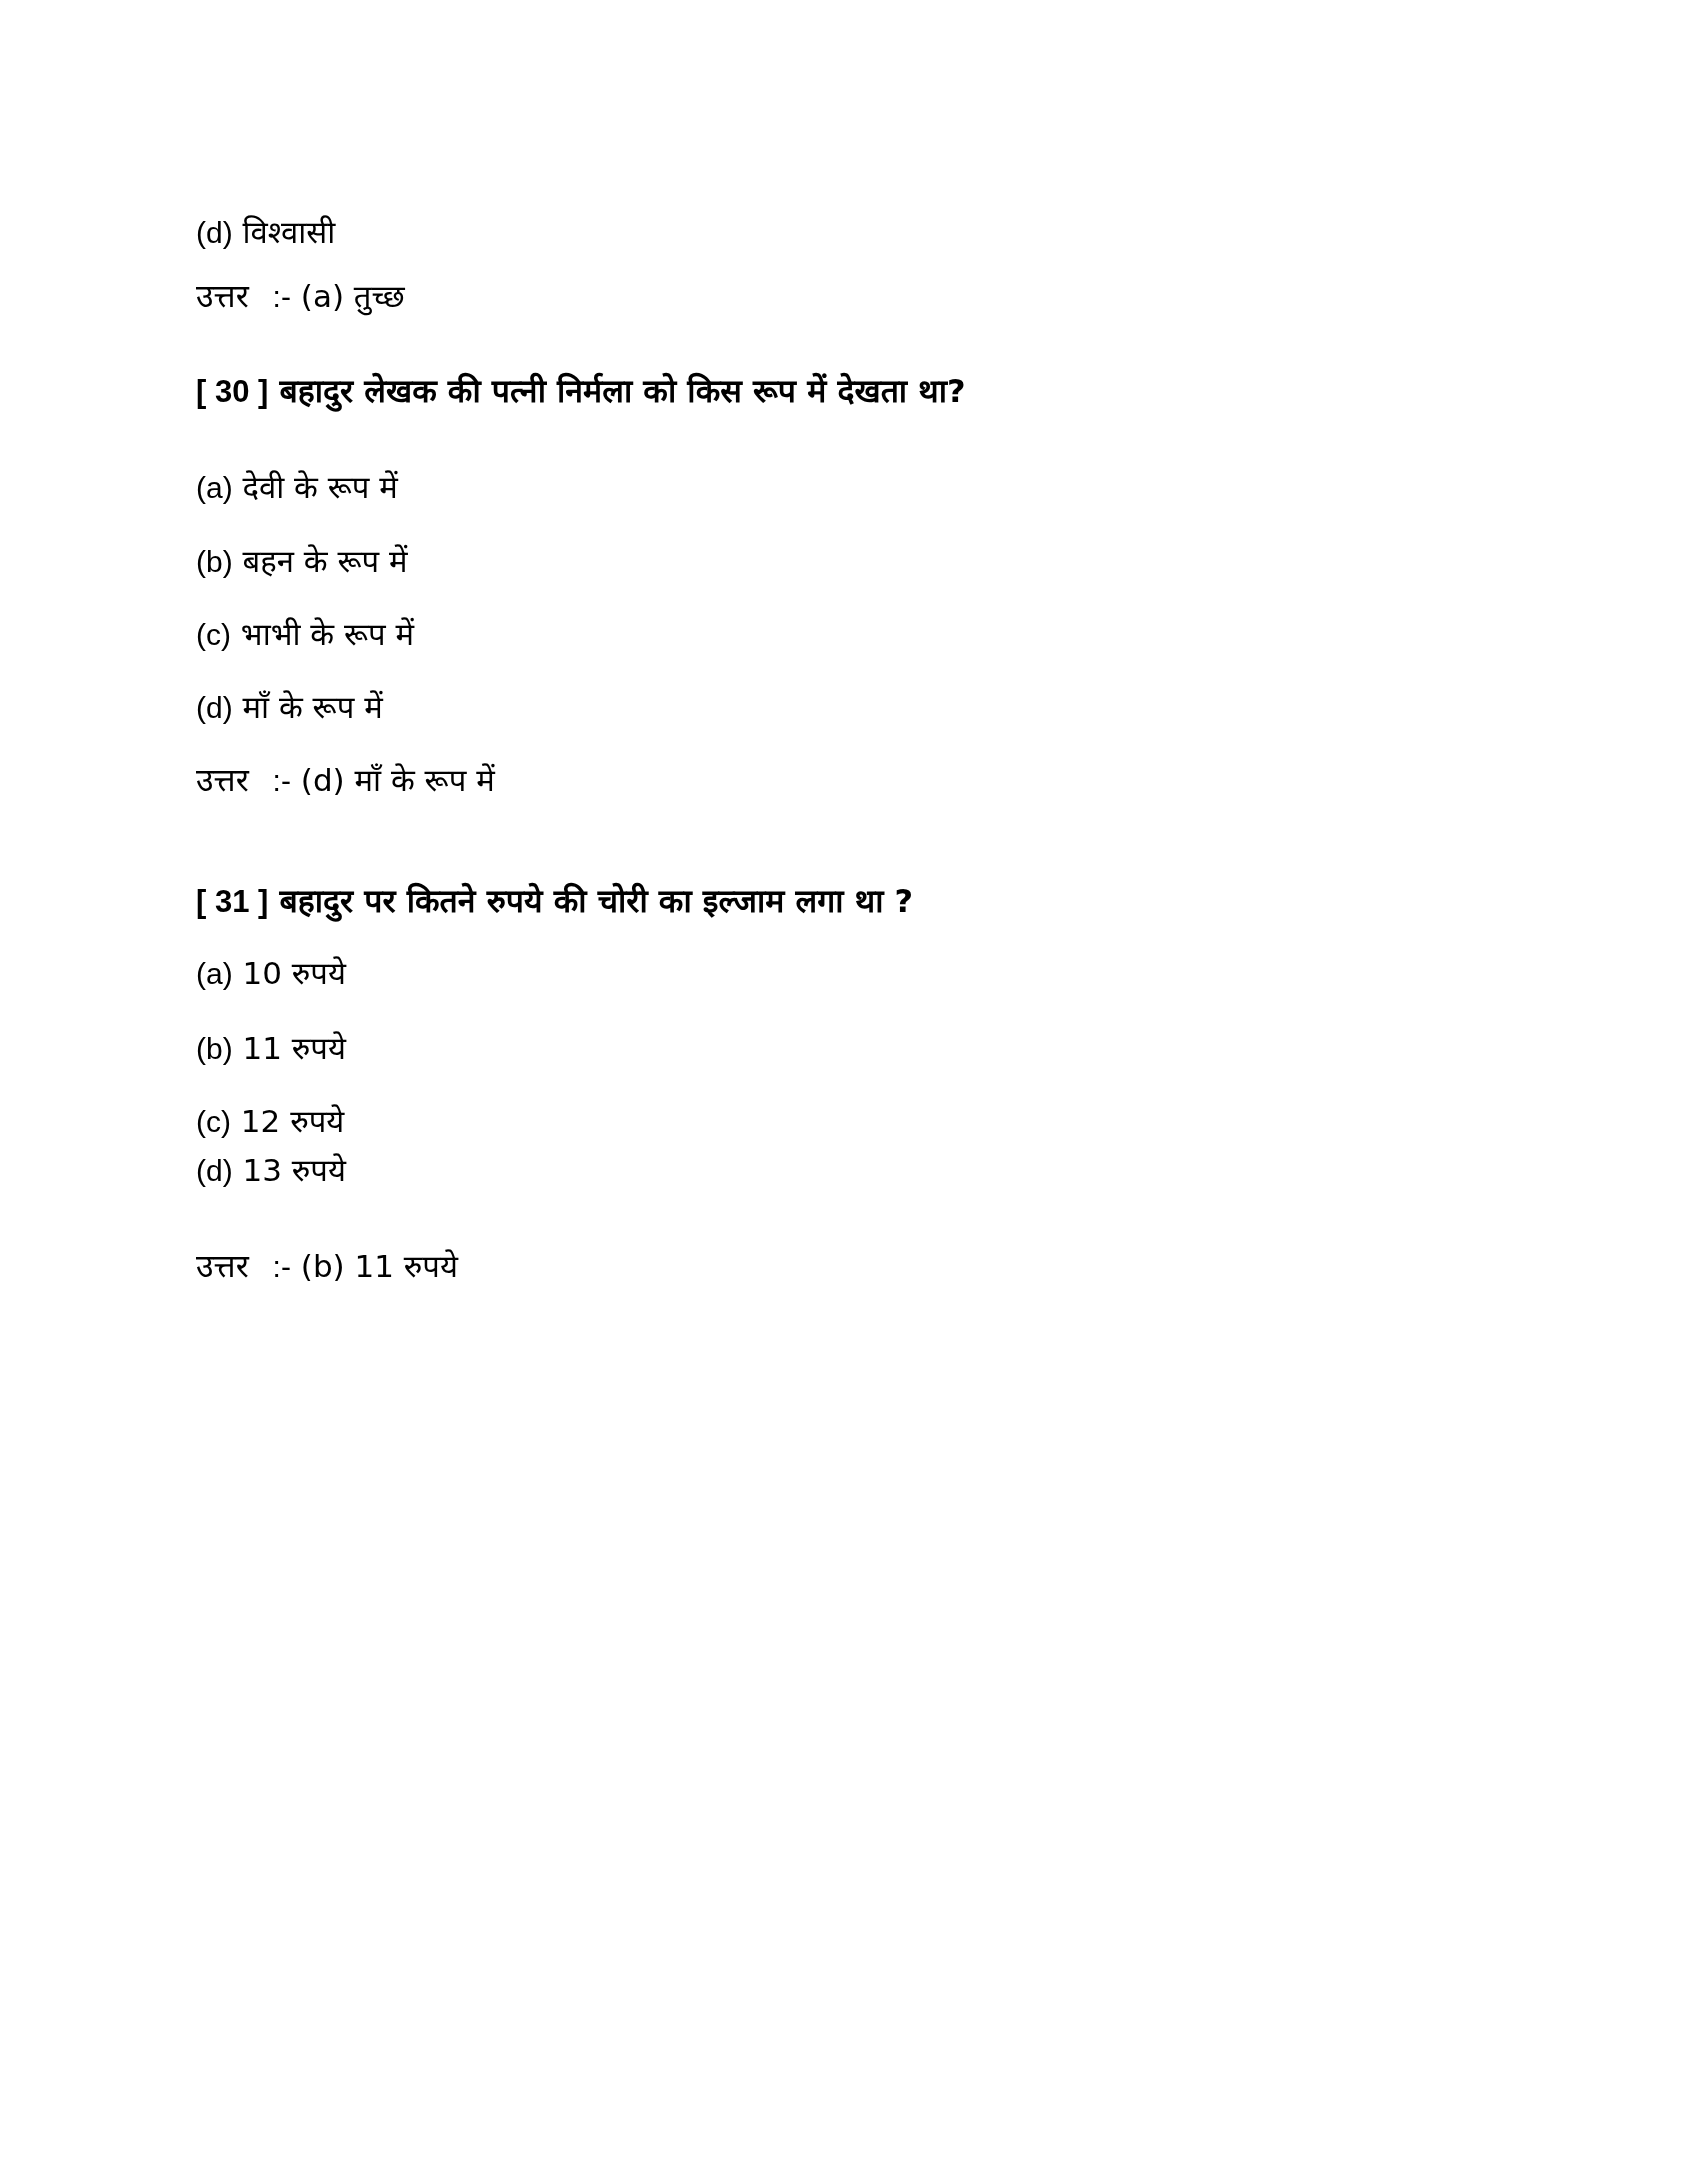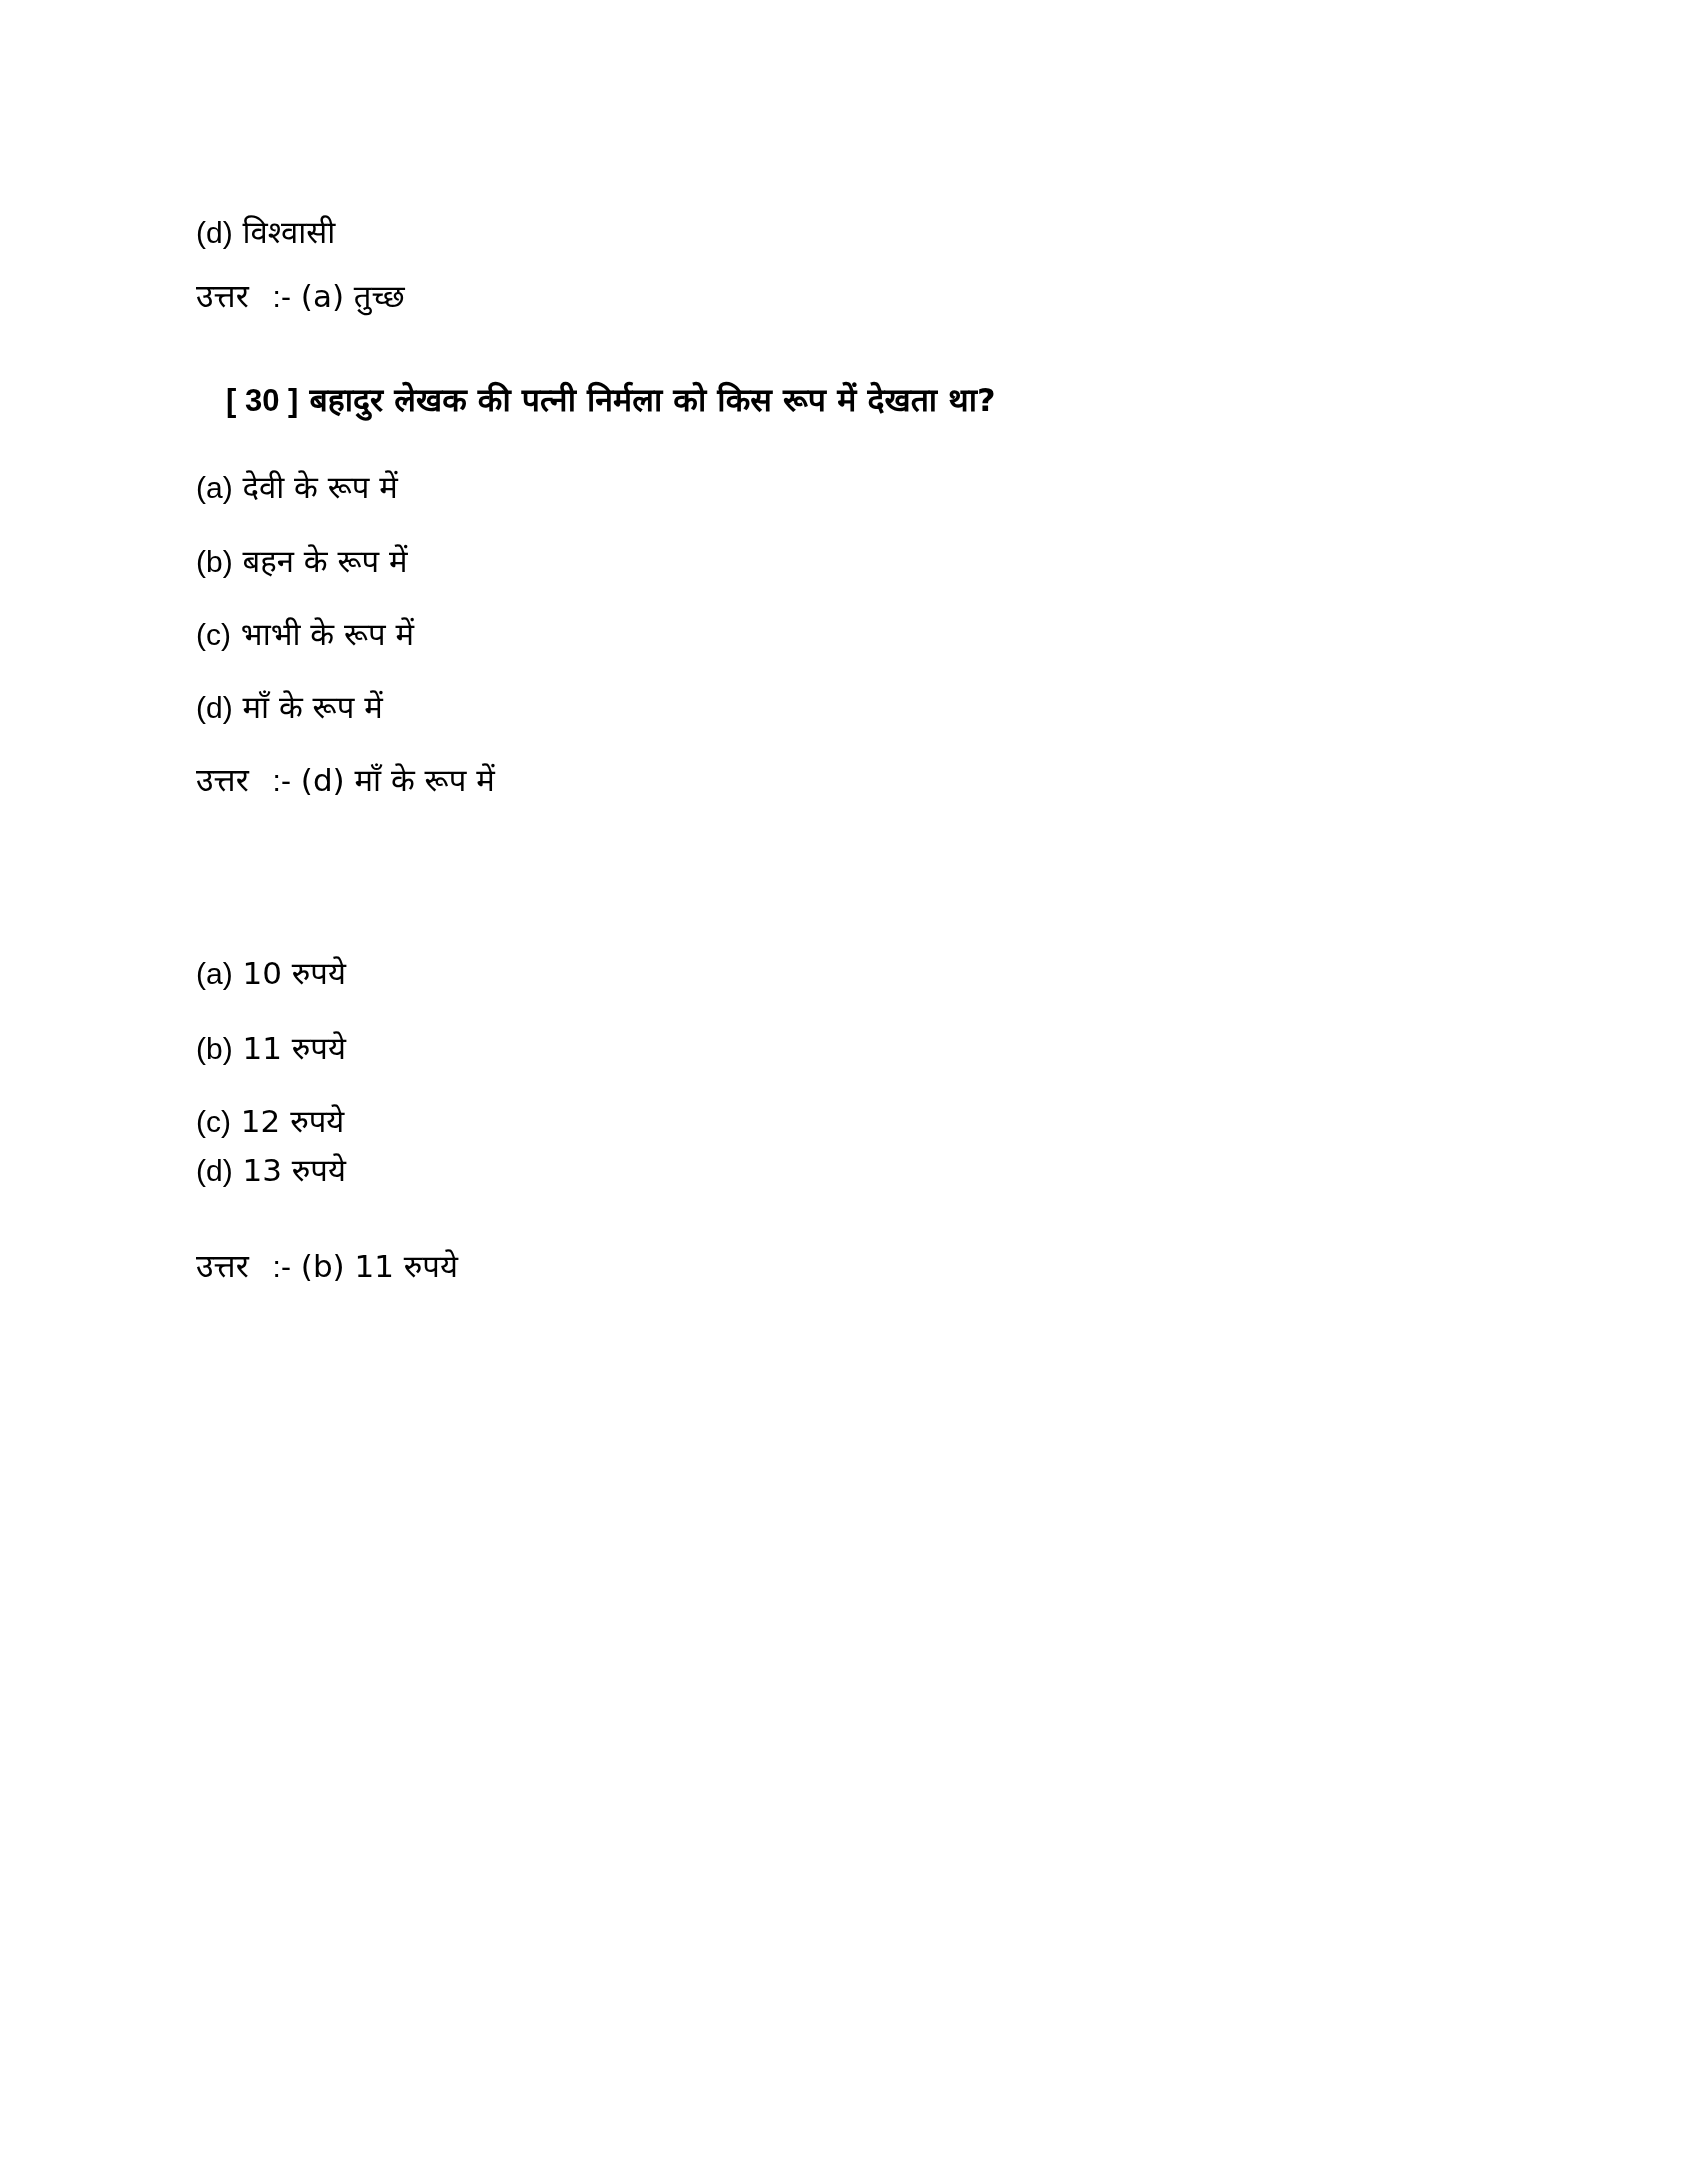--- a/index.html
+++ b/index.html
@@ -64,21 +64,21 @@
   <div class="line" style="top:210px;">
     <span class="label">(d)</span>
     <span>विश्वासी</span>
   </div>
   <div class="line" style="top:274px;">
     <span class="answer-word">उत्तर</span>
     <span class="answer-sep">:-</span>
     <span>(a) तुच्छ</span>
   </div>
 
-  <div class="line heading" style="top:378px;margin-left:30px;">
+  <div class="line heading" style="top:369px;">
     <span class="num">[ 30 ]</span>
     <span>बहादुर लेखक की पत्नी निर्मला को किस रूप में देखता था?</span>
   </div>
   <div class="line" style="top:465px;">
     <span class="label">(a)</span>
     <span>देवी के रूप में</span>
   </div>
   <div class="line" style="top:539px;">
     <span class="label">(b)</span>
     <span>बहन के रूप में</span>
@@ -90,20 +90,24 @@
   <div class="line" style="top:685px;">
     <span class="label">(d)</span>
     <span>माँ के रूप में</span>
   </div>
   <div class="line" style="top:758px;">
     <span class="answer-word">उत्तर</span>
     <span class="answer-sep">:-</span>
     <span>(d) माँ के रूप में</span>
   </div>
 
+  <div class="line heading" style="top:879px;">
+    <span class="num">[ 31 ]</span>
+    <span>बहादुर पर कितने रुपये की चोरी का इल्जाम लगा था ?</span>
+  </div>
   <div class="line" style="top:951px;">
     <span class="label">(a)</span>
     <span>10 रुपये</span>
   </div>
   <div class="line" style="top:1026px;">
     <span class="label">(b)</span>
     <span>11 रुपये</span>
   </div>
   <div class="line" style="top:1099px;">
     <span class="label">(c)</span>

